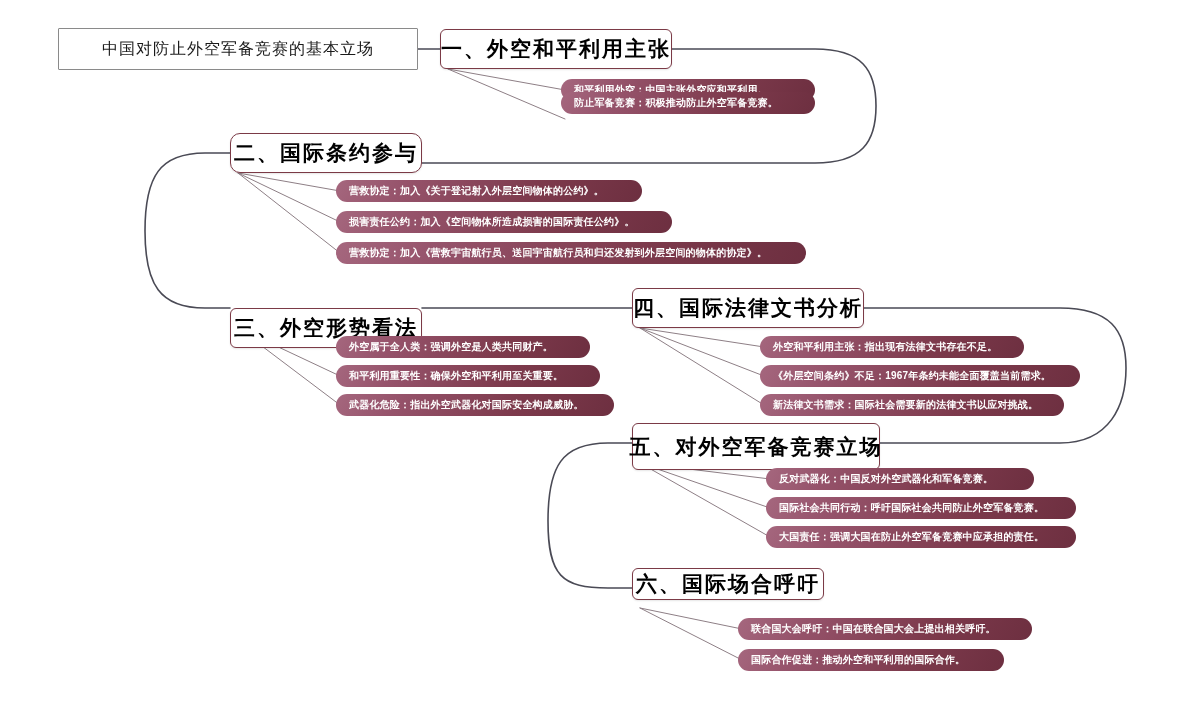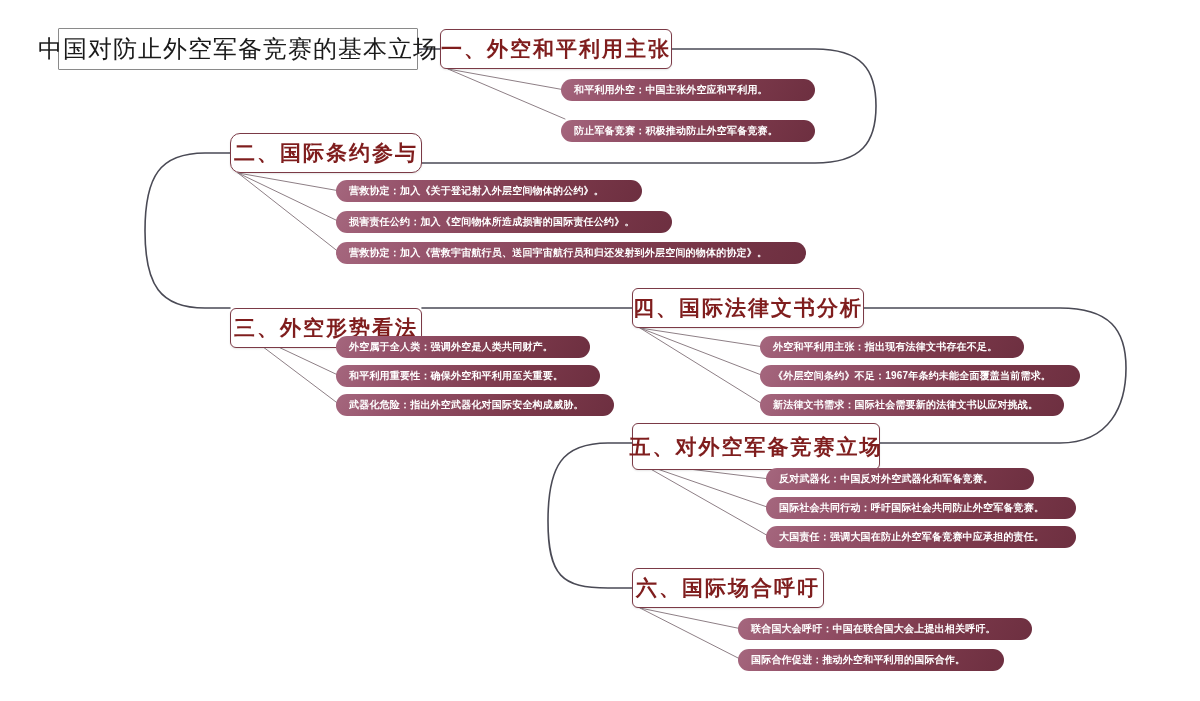--- a/index.html
+++ b/index.html
@@ -28,37 +28,37 @@
   }
 
   
   .root-node {
     position: absolute;
     box-sizing: border-box;
     border: 1px solid #8a8a8a;
     background: #ffffff;
     color: #1a1a1a;
     font-family: "Liberation Sans", "DejaVu Sans", sans-serif;
-    font-size: 24px;
+    font-size: 16px;
     letter-spacing: 1px;
     display: flex;
     align-items: center;
     justify-content: center;
     border-radius: 1px;
     white-space: nowrap;
   }
 
   
   .branch-node {
     position: absolute;
     box-sizing: border-box;
     border: 1.5px solid #7b3a46;
     background: #ffffff;
     border-radius: 6px;
-    color: #7f1d1d;
+    color: #000000;
     font-family: "Liberation Serif", "DejaVu Serif", serif;
     font-size: 21px;
     font-weight: 700;
     letter-spacing: 2px;
     display: flex;
     align-items: center;
     justify-content: center;
     white-space: nowrap;
     box-shadow: 0 1px 2px rgba(0,0,0,0.10);
   }
@@ -121,35 +121,35 @@
         <path d="M640,608 L742,629"></path>
         <path d="M640,608 L742,660"></path>
       </g>
   </svg>
 
   <div class="root-node" style="left: 58px; top: 28px; width: 360px; height: 42px;">中国对防止外空军备竞赛的基本立场</div>
 
   <div id="nodes">
       <div class="branch-node" style="left: 440px; top: 29px; width: 232px; height: 40px;">一、外空和平利用主张</div>
       <div class="leaf-node" style="left: 561px; top: 79px; width: 254px;">和平利用外空：中国主张外空应和平利用。</div>
-      <div class="leaf-node" style="left: 561px; top: 120px; width: 254px;">防止军备竞赛：积极推动防止外空军备竞赛。</div>
+      <div class="leaf-node" style="left: 561px; top: 92px; width: 254px;">防止军备竞赛：积极推动防止外空军备竞赛。</div>
       <div class="branch-node" style="left: 230px; top: 133px; width: 192px; height: 40px; border-radius: 10px;">二、国际条约参与</div>
       <div class="leaf-node" style="left: 336px; top: 180px; width: 306px;">营救协定：加入《关于登记射入外层空间物体的公约》。</div>
       <div class="leaf-node" style="left: 336px; top: 211px; width: 336px;">损害责任公约：加入《空间物体所造成损害的国际责任公约》。</div>
       <div class="leaf-node" style="left: 336px; top: 242px; width: 470px;">营救协定：加入《营救宇宙航行员、送回宇宙航行员和归还发射到外层空间的物体的协定》。</div>
       <div class="branch-node" style="left: 230px; top: 288px; width: 192px; height: 40px; margin-top: 20px;">三、外空形势看法</div>
       <div class="leaf-node" style="left: 336px; top: 336px; width: 254px;">外空属于全人类：强调外空是人类共同财产。</div>
       <div class="leaf-node" style="left: 336px; top: 365px; width: 264px;">和平利用重要性：确保外空和平利用至关重要。</div>
       <div class="leaf-node" style="left: 336px; top: 394px; width: 278px;">武器化危险：指出外空武器化对国际安全构成威胁。</div>
       <div class="branch-node" style="left: 632px; top: 288px; width: 232px; height: 40px;">四、国际法律文书分析</div>
       <div class="leaf-node" style="left: 760px; top: 336px; width: 264px;">外空和平利用主张：指出现有法律文书存在不足。</div>
       <div class="leaf-node" style="left: 760px; top: 365px; width: 320px;">《外层空间条约》不足：1967年条约未能全面覆盖当前需求。</div>
       <div class="leaf-node" style="left: 760px; top: 394px; width: 304px;">新法律文书需求：国际社会需要新的法律文书以应对挑战。</div>
       <div class="branch-node" style="left: 632px; top: 423px; width: 248px; height: 47px;">五、对外空军备竞赛立场</div>
       <div class="leaf-node" style="left: 766px; top: 468px; width: 268px;">反对武器化：中国反对外空武器化和军备竞赛。</div>
       <div class="leaf-node" style="left: 766px; top: 497px; width: 310px;">国际社会共同行动：呼吁国际社会共同防止外空军备竞赛。</div>
       <div class="leaf-node" style="left: 766px; top: 526px; width: 310px;">大国责任：强调大国在防止外空军备竞赛中应承担的责任。</div>
-      <div class="branch-node" style="left: 632px; top: 568px; width: 192px; height: 40px; text-align: center;">六、国际场合呼吁</div>
+      <div class="branch-node" style="left: 632px; top: 568px; width: 192px; height: 32px; text-align: center;">六、国际场合呼吁</div>
       <div class="leaf-node" style="left: 738px; top: 618px; width: 294px;">联合国大会呼吁：中国在联合国大会上提出相关呼吁。</div>
       <div class="leaf-node" style="left: 738px; top: 649px; width: 266px;">国际合作促进：推动外空和平利用的国际合作。</div>
     </div>
 
 </div>
 
 </body></html>

